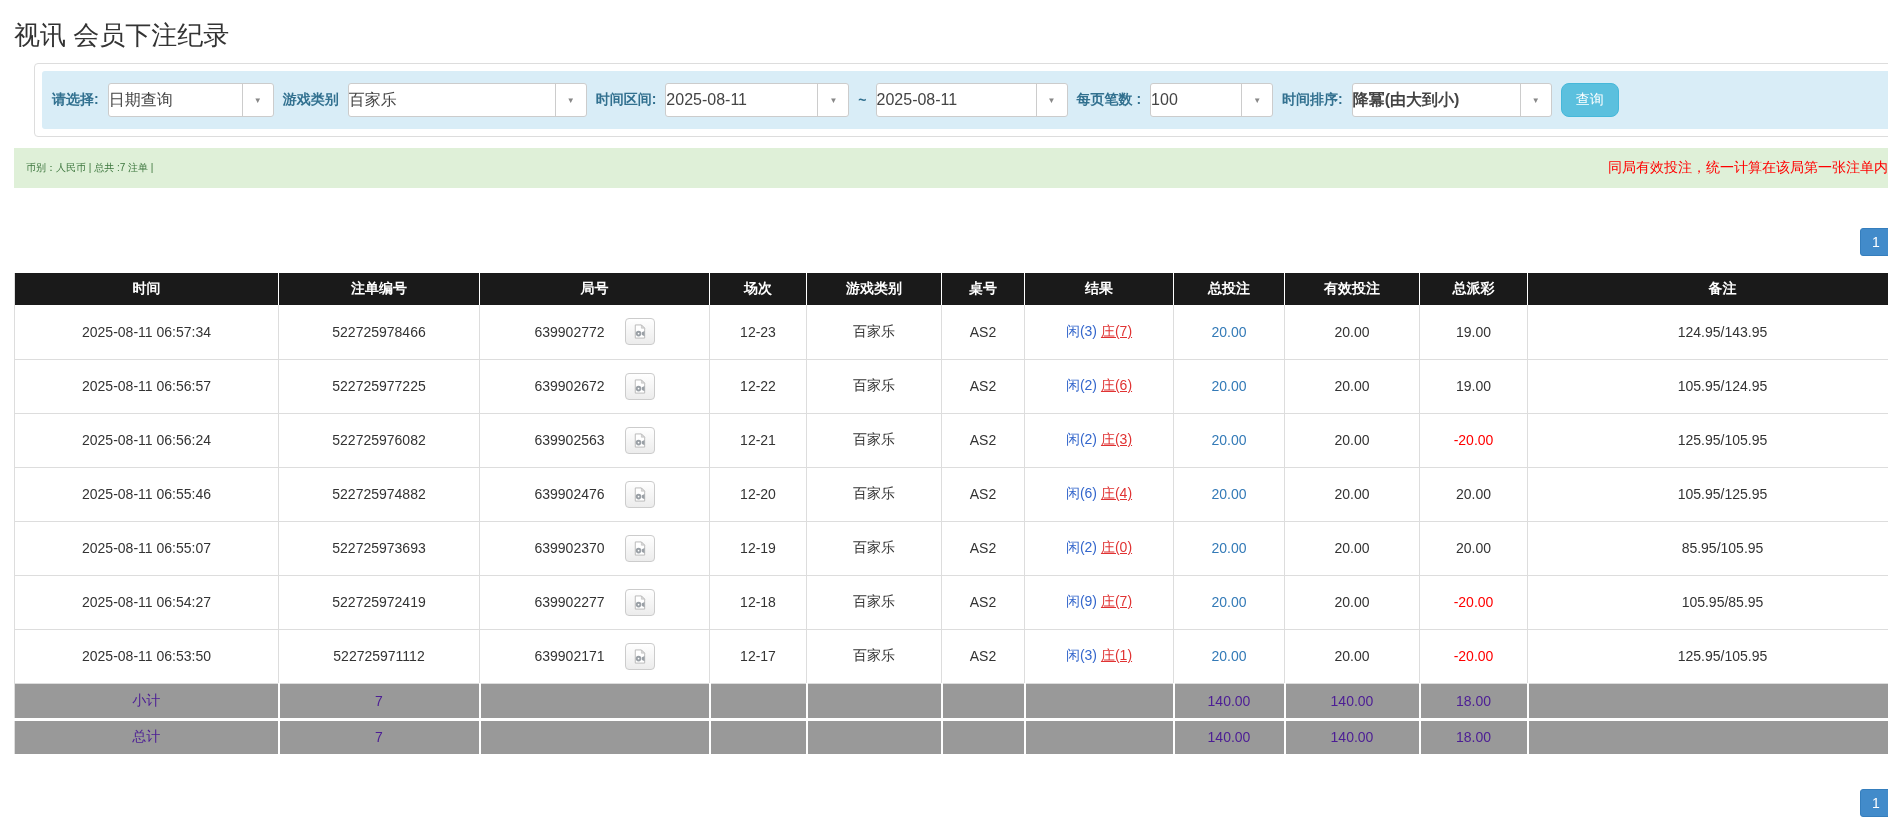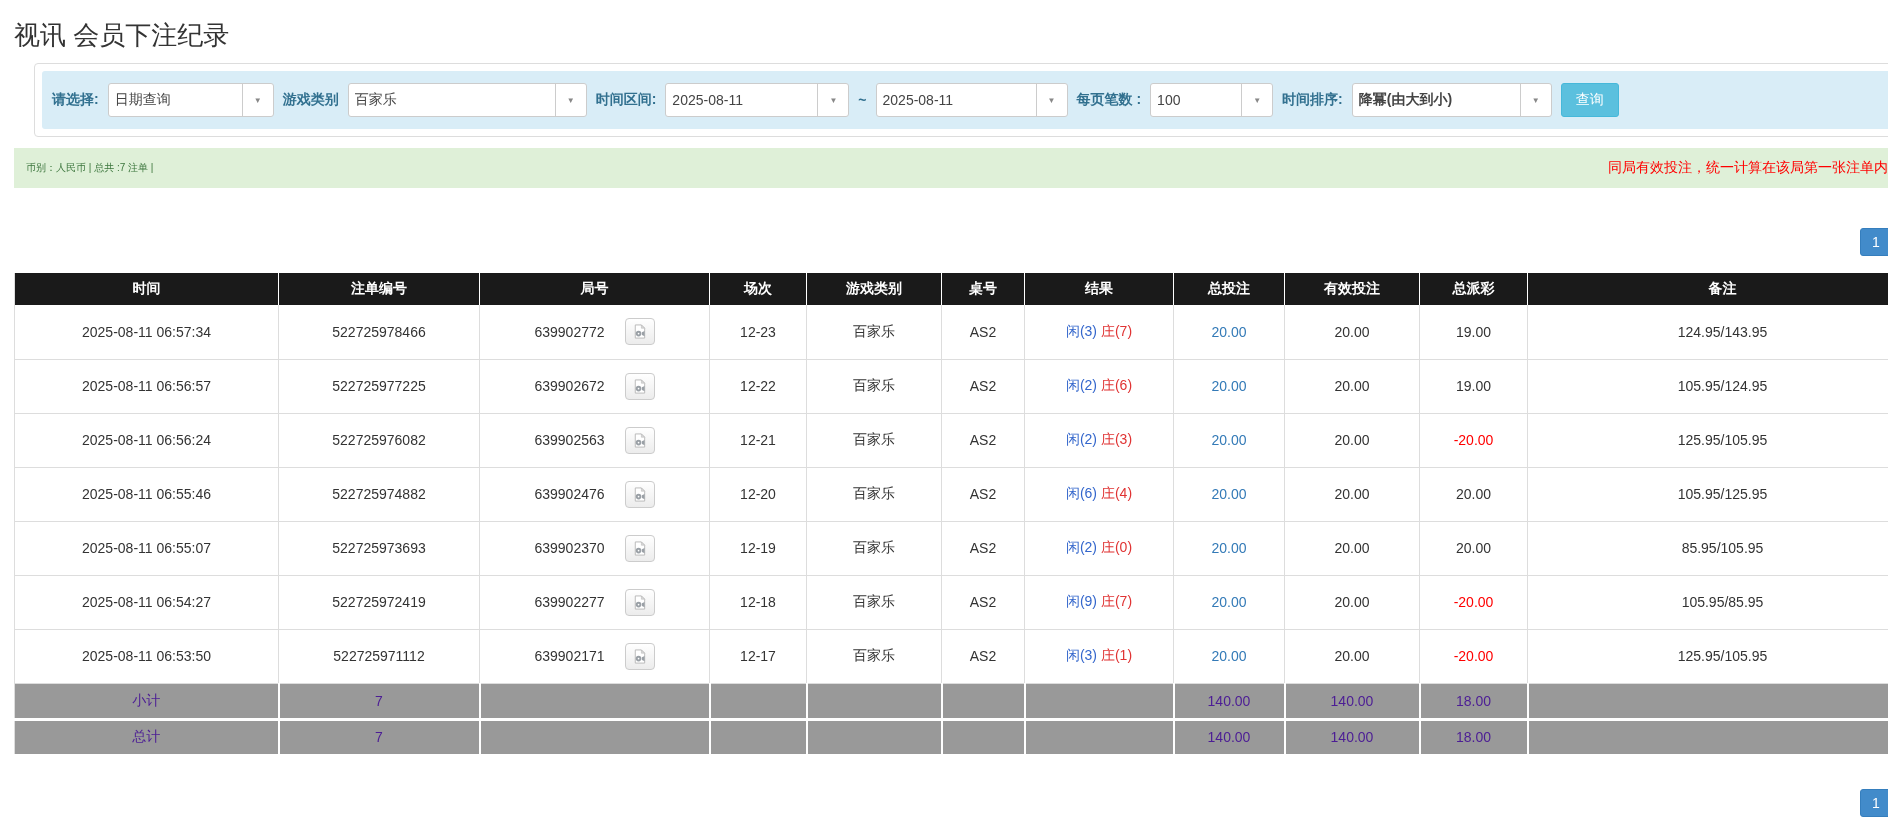--- a/index.html
+++ b/index.html
@@ -9,29 +9,29 @@
 
   .page-title { margin-top:18px; font-size:26px; font-weight:400; color:#333; }
 
   .filter-panel { margin-top:10px; width:1870px; border:1px solid #ddd; border-radius:4px; padding:7px; background:#fff;margin-left:20px; }
   .filter-bar { background:var(--filter-bar-bg,#d9edf7); border-radius:3px; padding:12px 10px;
     display:flex; align-items:center; gap:9px; }
   .filter-label { font-size:14px; font-weight:bold; color:#31708f; white-space:nowrap; }
   .tilde { font-size:14px; font-weight:bold; color:#31708f; }
   .select { background:#fff; border:1px solid #ccc; border-radius:3px; height:34px;
     display:flex; align-items:center; justify-content:space-between; cursor:pointer; }
-  .select .val { padding:0 6px; font-size:14px; color:#444; white-space:nowrap; overflow:hidden; }
+  .select .val { padding:0 0; font-size:16px; color:#444; white-space:nowrap; overflow:hidden; }
   .select .arrow-box { width:31px; align-self:stretch; border-left:1px solid #ccc;
     display:flex; align-items:center; justify-content:center; }
   .select .arrow { font-size:8px; color:#888; }
   .w-select1 { width:166px; } .w-select2 { width:239px; }
   .w-date { width:184px; } .w-date2 { width:192px; }
   .w-pagesize { width:123px; } .w-sort { width:200px;font-weight:bold; }
   .search-btn { background:var(--accent-blue,#5bc0de); border:1px solid #46b8da; color:#fff;
-    font-size:14px; border-radius:3px; padding:7px 14px; cursor:pointer; }
+    font-size:14px; border-radius:8px; padding:7px 14px; cursor:pointer; }
 
   .notice-bar { margin-top:11px; width:1890px; height:40px; background:var(--notice-bar-bg,#dff0d8);
     display:flex; align-items:center; justify-content:space-between; padding:0 12px; }
   .notice-left { font-size:10px; color:var(--notice-text-green,#3c763d); }
   .notice-right { font-size:14px; color:var(--negative-red,#ff0000); padding-right:4px; }
 
   .pager { position:relative; height:28px; margin-top:40px; }
   .pager-bottom { margin-top:32px; }
   .page-btn { position:absolute; left:1846px; top:0; width:32px; height:28px;
     background:var(--pager-blue,#428bca); border:1px solid #357ebd; border-radius:3px;
@@ -41,21 +41,21 @@
     border-left:1px solid #ddd; }
   .bet-table th { background:var(--header-bg,#1a1a1a); color:#fff; font-size:14px; font-weight:bold;
     height:32px; text-align:center; border-right:1px solid #fff;margin-top:16px; }
   .bet-table td { font-size:14px; text-align:center; height:54px;
     border-right:1px solid #ddd; border-bottom:1px solid #ddd; background:#fff; color:#333; }
   .round-cell { display:flex; align-items:center; justify-content:center; gap:20px; }
   .video-btn { width:30px; height:27px; border:1px solid #ccc; border-radius:4px;
     background:linear-gradient(#ffffff,#ececec); display:inline-flex; align-items:center;
     justify-content:center; cursor:pointer; }
   .player { color:var(--player-blue,#3366cc); }
-  .banker { color:var(--banker-red,#e03333); }
+  .banker { color:var(--banker-red,#e03333);text-decoration:underline; }
   .bet-link { color:var(--link-blue,#337ab7); text-decoration:none; cursor:pointer; }
   td.payout.neg { color:var(--negative-red,#ff0000); }
   tr.summary-row td { background:var(--summary-row-bg,#999999); color:#4c1d95; height:36px;
     border-right:2px solid #fff; border-bottom:3px solid #fff; font-size:14px; }
 </style>
 </head>
 <body>
 
 <div class="content">
 

